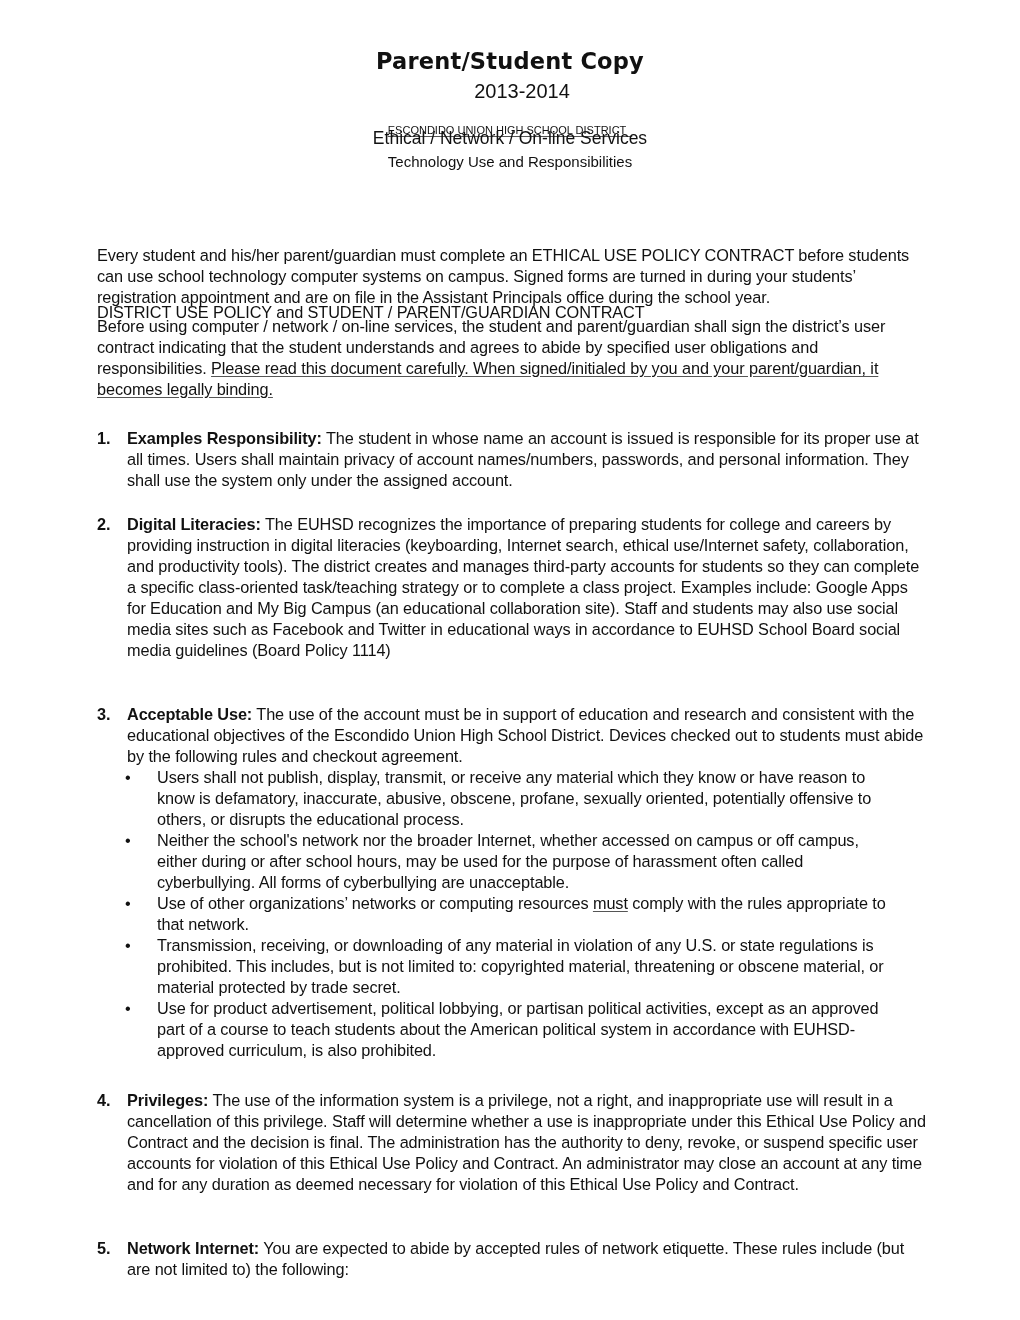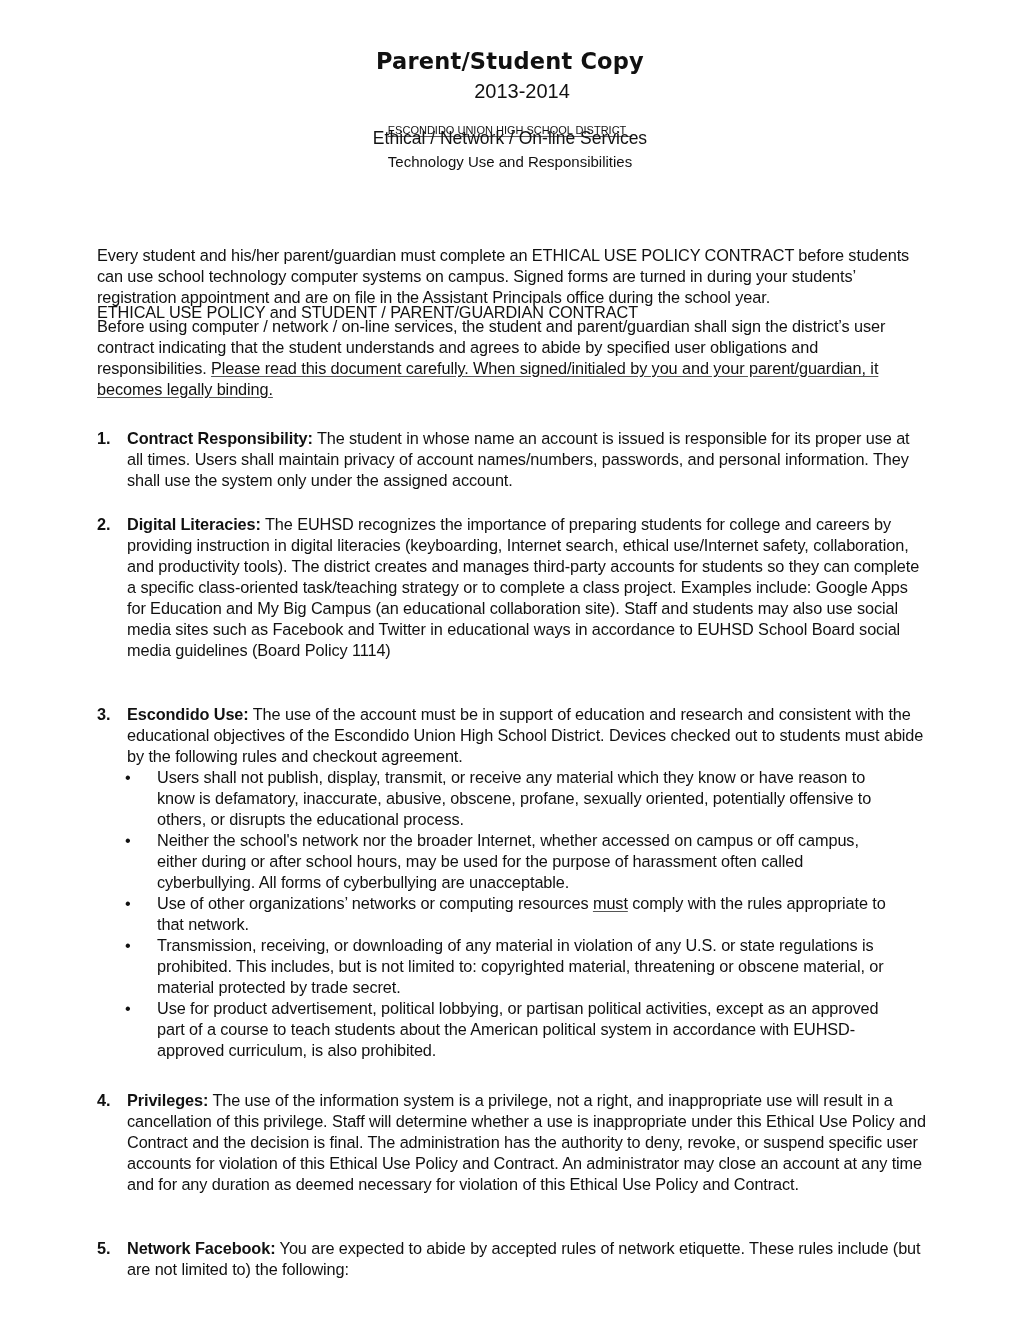--- a/index.html
+++ b/index.html
@@ -134,48 +134,48 @@
 <div class="page">
 
   <div class="header doc-title">Parent/Student Copy</div>
   <div class="header doc-year">2013-2014</div>
   <div class="header doc-district"><span>ESCONDIDO UNION HIGH SCHOOL DISTRICT  </span></div>
   <div class="header doc-sub1">Ethical / Network / On-line Services</div>
   <div class="header doc-sub2">Technology Use and Responsibilities</div>
 
   <div class="para intro">Every student and his/her parent/guardian must complete an ETHICAL USE POLICY CONTRACT before students can use school technology computer systems on campus. Signed forms are turned in during your students’ registration appointment and are on file in the Assistant Principals office during the school year.</div>
 
-  <div class="para contract-heading">ETHICAL USE POLICY and STUDENT / PARENT/GUARDIAN CONTRACT</div>
+  <div class="para contract-heading">DISTRICT USE POLICY and STUDENT / PARENT/GUARDIAN CONTRACT</div>
   <div class="para contract-body"><span>Before using computer / network / on-line services, the student and parent/guardian shall sign the district’s user contract indicating that the student understands and agrees to abide by specified user obligations and responsibilities.  </span><span class="ul">Please read this document carefully.  When signed/initialed by you and your parent/guardian, it becomes legally binding.</span></div>
 
   <div class="item item1">
     <span class="num">1.</span>
-    <div class="content"><span class="label">Contract Responsibility:</span><span>  The student in whose name an account is issued is responsible for its proper use at all times.  Users shall maintain privacy of account names/numbers, passwords, and personal information.  They shall use the system only under the assigned account.</span></div>
+    <div class="content"><span class="label">Examples Responsibility:</span><span>  The student in whose name an account is issued is responsible for its proper use at all times.  Users shall maintain privacy of account names/numbers, passwords, and personal information.  They shall use the system only under the assigned account.</span></div>
   </div>
 
   <div class="item item2">
     <span class="num">2.</span>
     <div class="content"><span class="label">Digital Literacies:</span><span> The EUHSD recognizes the importance of preparing students for college and careers by providing instruction in digital literacies (keyboarding, Internet search, ethical use/Internet safety, collaboration, and productivity tools). The district creates and manages third-party accounts for students so they can complete a specific class-oriented task/teaching strategy or to complete a class project.  Examples include: Google Apps for Education and My Big Campus (an educational collaboration site).  Staff and students may also use social media sites such as Facebook and Twitter in educational ways in accordance to EUHSD School Board social media guidelines (Board Policy 1114)</span></div>
   </div>
 
   <div class="item item3">
     <span class="num">3.</span>
-    <div class="content"><span class="label">Escondido Use:</span><span>  The use of the account must be in support of education and research and consistent with the educational objectives of the Escondido Union High School District.  Devices checked out to students must abide by the following rules and checkout agreement.</span></div>
+    <div class="content"><span class="label">Acceptable Use:</span><span>  The use of the account must be in support of education and research and consistent with the educational objectives of the Escondido Union High School District.  Devices checked out to students must abide by the following rules and checkout agreement.</span></div>
     <ul class="bullets">
       <li><span class="dot">•</span><span>Users shall not publish, display, transmit, or receive any material which they know or have reason to know is defamatory, inaccurate, abusive, obscene, profane, sexually oriented, potentially offensive to others, or disrupts the educational process.</span></li>
       <li><span class="dot">•</span><span>Neither the school's network nor the broader Internet, whether accessed on campus or off campus, either during or after school hours, may be used for the purpose of harassment often called cyberbullying. All forms of cyberbullying are unacceptable.</span></li>
       <li><span class="dot">•</span><span>Use of other organizations’ networks or computing resources </span><span class="ul-word">must</span><span> comply with the rules appropriate to that network.</span></li>
       <li><span class="dot">•</span><span>Transmission, receiving, or downloading of any material in violation of any U.S. or state regulations is prohibited.  This includes, but is not limited to:  copyrighted material, threatening or obscene material, or material protected by trade secret.</span></li>
       <li><span class="dot">•</span><span>Use for product advertisement, political lobbying, or partisan political activities, except as an approved part of a course to teach students about the American political system in accordance with EUHSD-approved curriculum, is also prohibited.</span></li>
     </ul>
   </div>
 
   <div class="item item4">
     <span class="num">4.</span>
     <div class="content"><span class="label">Privileges:</span><span>  The use of the information system is a privilege, not a right, and inappropriate use will result in a cancellation of this privilege.  Staff will determine whether a use is inappropriate under this Ethical Use Policy and Contract and the decision is final.  The administration has the authority to deny, revoke, or suspend specific user accounts for violation of this Ethical Use Policy and Contract.  An administrator may close an account at any time and for any duration as deemed necessary for violation of this Ethical Use Policy and Contract.</span></div>
   </div>
 
   <div class="item item5">
     <span class="num">5.</span>
-    <div class="content"><span class="label">Network Facebook:</span><span>  You are expected to abide by accepted rules of network etiquette.  These rules include (but are not limited to) the following:</span></div>
+    <div class="content"><span class="label">Network Internet:</span><span>  You are expected to abide by accepted rules of network etiquette.  These rules include (but are not limited to) the following:</span></div>
   </div>
 
 </div>
 
 </body></html>

